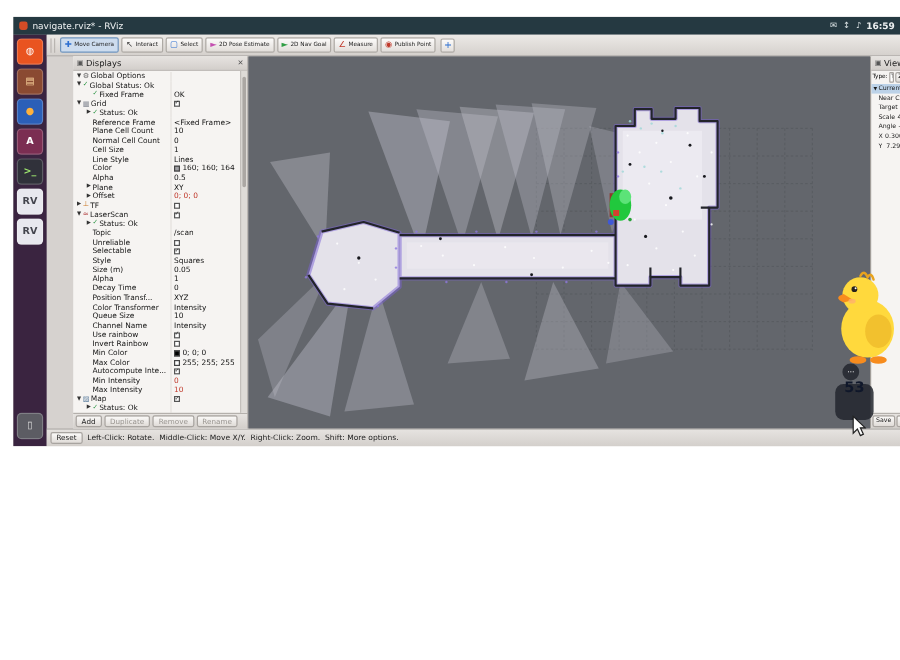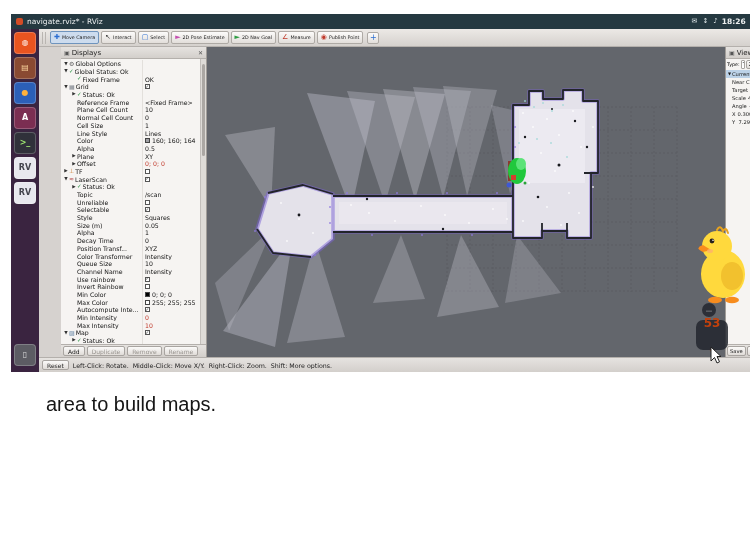--- a/index.html
+++ b/index.html
@@ -82,21 +82,21 @@
   .vvalue{margin-left:auto;overflow:hidden;padding-left:2px;}
   .vbtns{flex:none;height:13px;display:flex;align-items:center;gap:1px;padding:0 1px;background:linear-gradient(#e6e3e0,#d3cfcb);border-top:1px solid #b4b0ac;overflow:hidden;}
   .vbtns .sbtn{padding:0 2px;font-size:5.2px;}
 
   .statusbar{height:15px;flex:none;display:flex;align-items:center;gap:4px;padding:0 3px;background:linear-gradient(#e6e3e0,#d3cfcb);border-top:1px solid #b4b0ac;font-size:6.3px;color:#222;white-space:nowrap;overflow:hidden;}
   .hint{white-space:pre;overflow:hidden;}
 
   
   .duck{position:absolute;left:696px;top:226px;}
   .badge-more{position:absolute;left:702px;top:303px;width:14px;height:14px;border-radius:50%;background:rgba(34,38,46,.85);color:#fff;font-size:6px;display:flex;align-items:center;justify-content:center;}
-  .badge-53{position:absolute;left:696px;top:320px;width:32px;height:30px;border-radius:7px;background:rgba(34,38,46,.85);color:#c2410c;display:flex;flex-direction:column;align-items:center;justify-content:center;font-size:12px;font-weight:bold;line-height:1;gap:18px;}
+  .badge-53{position:absolute;left:696px;top:320px;width:32px;height:30px;border-radius:7px;background:rgba(34,38,46,.85);color:#0f172a;display:flex;flex-direction:column;align-items:center;justify-content:center;font-size:12px;font-weight:bold;line-height:1;gap:18px;}
   .bdots{font-size:5px;margin-top:1px;opacity:.8;}
   .cursor{position:absolute;left:710px;top:346px;}
 
   
   .caption{position:absolute;left:0;top:372px;width:750px;height:178px;background:#fff;padding:18px 40px 0 46px;font-family:"Liberation Sans",sans-serif;font-size:20px;line-height:29px;color:#161616;}
 </style>
 </head>
 <body>
 
 <div class="stage">
@@ -106,21 +106,21 @@
     <div class="titlebar">
       <span class="app-dot"></span>
       <span class="wtitle">navigate.rviz* - RViz</span>
       <span class="tspacer"></span>
       <span class="tray">
 
       <span class="tray-ico">✉</span>
           <span class="tray-ico">↕</span>
           <span class="tray-ico">♪</span>
         </span>
-      <span class="clock">18:26</span>
+      <span class="clock">16:59</span>
       <span class="tray-ico">⊙</span>
     </div>
 
     <div class="mainrow">
       <div class="launcher">
 
           <div class="licon has-style" style="background: rgb(233, 84, 32);">
             <span class="lglyph has-style" style="color: rgb(255, 255, 255);">◍</span>
           </div>
 
@@ -831,16 +831,15 @@
   <div class="badge-53">
     <span>53</span>
     <span class="bdots">⋯</span>
   </div>
 
   <svg class="cursor" viewBox="0 0 12 18" width="12" height="18" xmlns="http://www.w3.org/2000/svg">
     <polygon points="1,1 1,15 4.5,11.5 7,17 9.5,15.8 7,10.5 11,10.5" fill="#ffffff" stroke="#222222" stroke-width="1"></polygon>
   </svg>
 
   <div class="caption">
-    <div>area to build maps.</div>
   </div>
 
 </div>
 
 </body></html>

